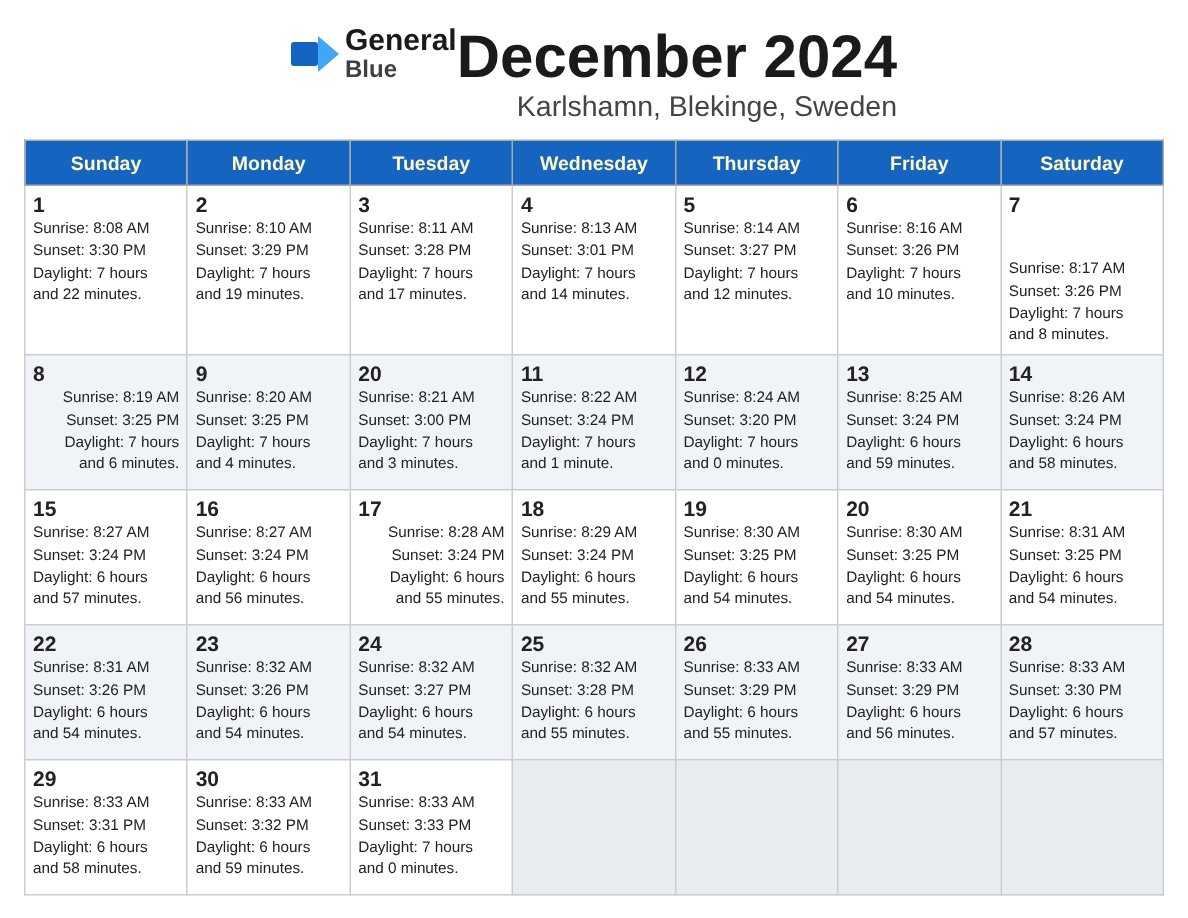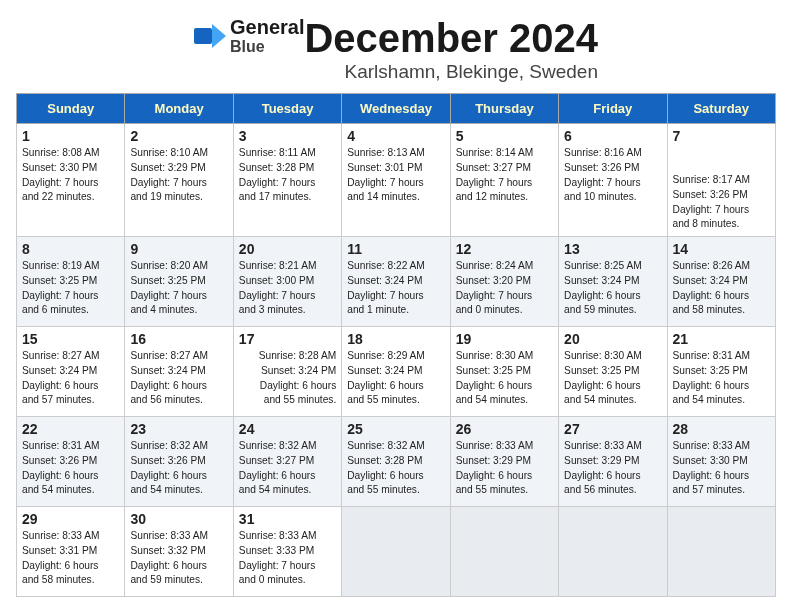--- a/index.html
+++ b/index.html
@@ -163,21 +163,21 @@
           <span class="day-num">7</span>
           <div class="cell-text" style="white-space: pre-line; margin-top: 29px;">Sunrise: 8:17 AM
 Sunset: 3:26 PM
 Daylight: 7 hours
 and 8 minutes.</div>
         </td>
       </tr>
       <tr>
         <td>
           <span class="day-num">8</span>
-          <div class="cell-text" style="white-space: pre-line;">Sunrise: 8:19 AM
+          <div class="cell-text" style="white-space: pre-line; text-align: right;">Sunrise: 8:19 AM
 Sunset: 3:25 PM
 Daylight: 7 hours
 and 6 minutes.</div>
         </td>
         <td>
           <span class="day-num">9</span>
           <div class="cell-text" style="white-space: pre-line;">Sunrise: 8:20 AM
 Sunset: 3:25 PM
 Daylight: 7 hours
 and 4 minutes.</div>

